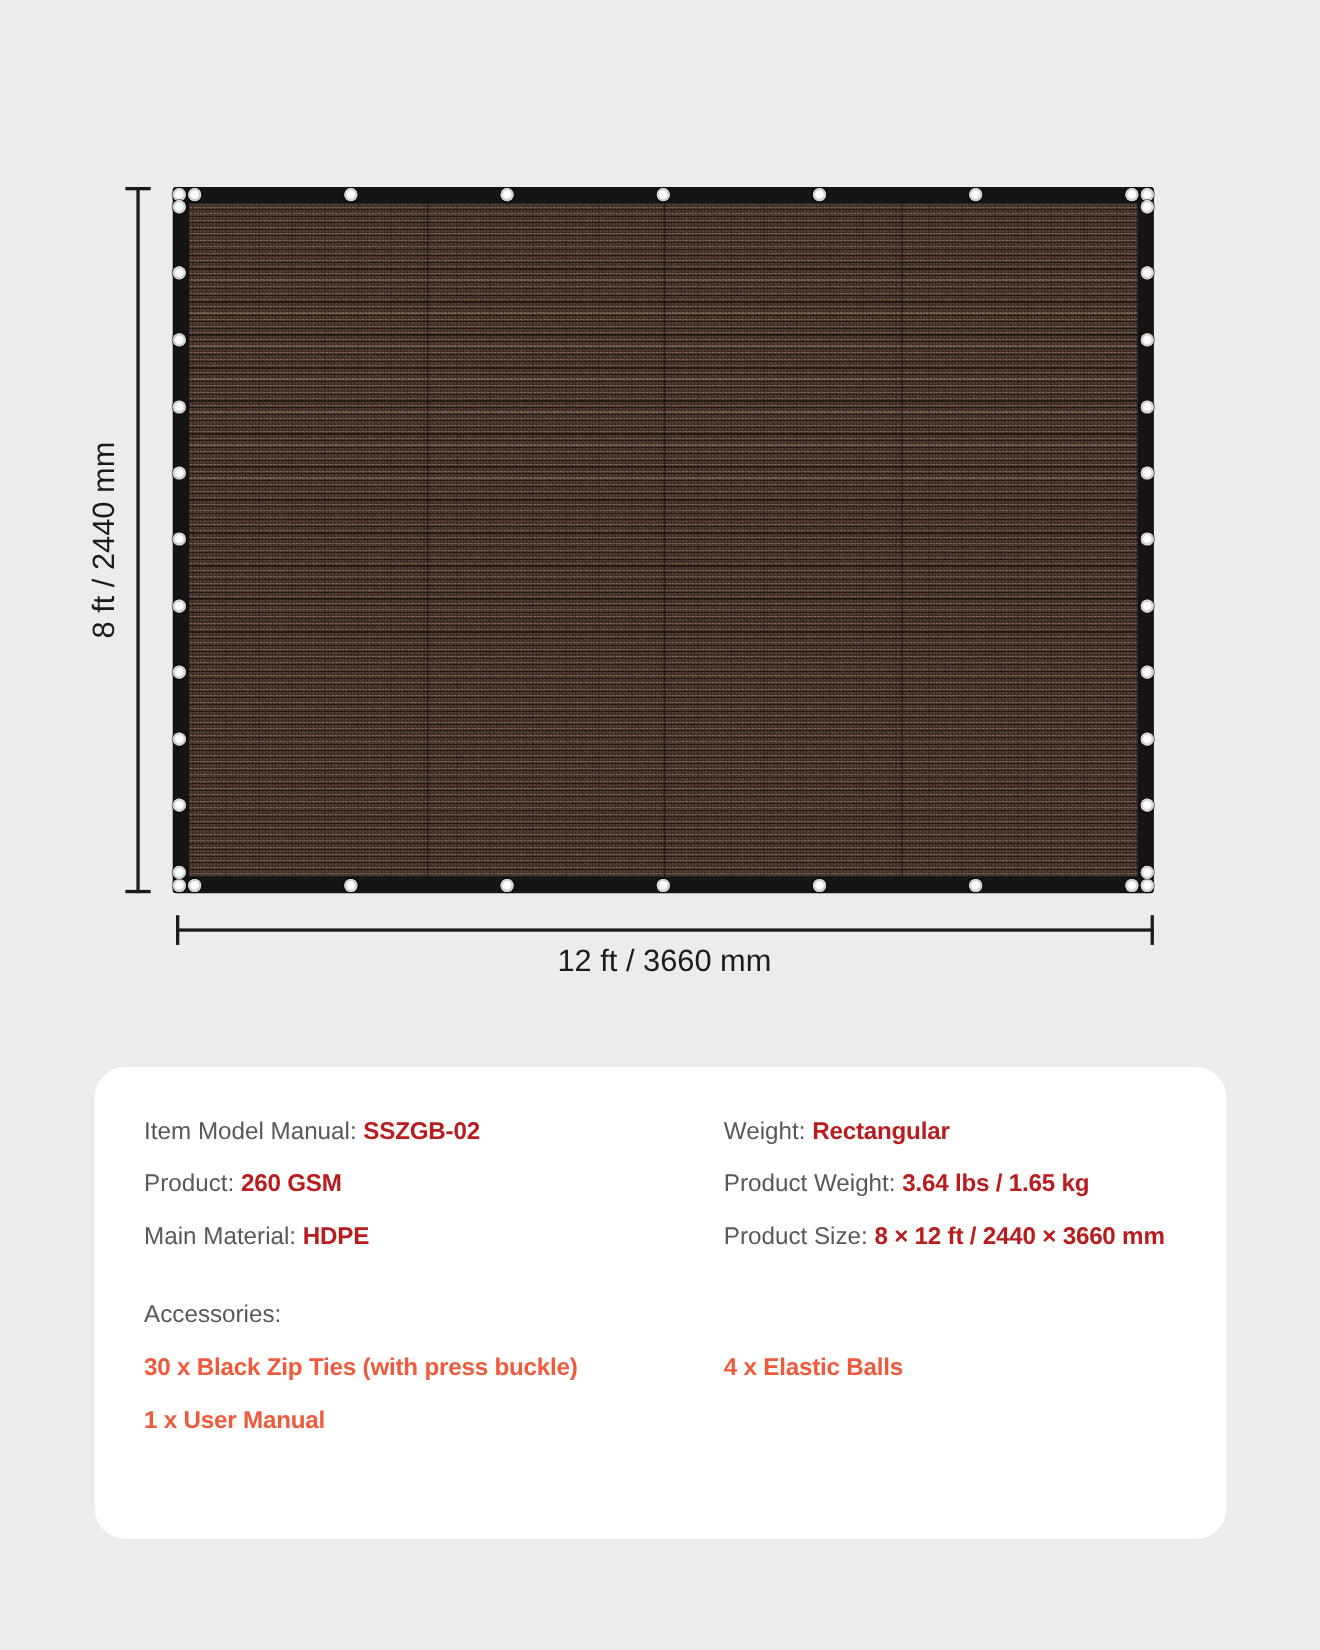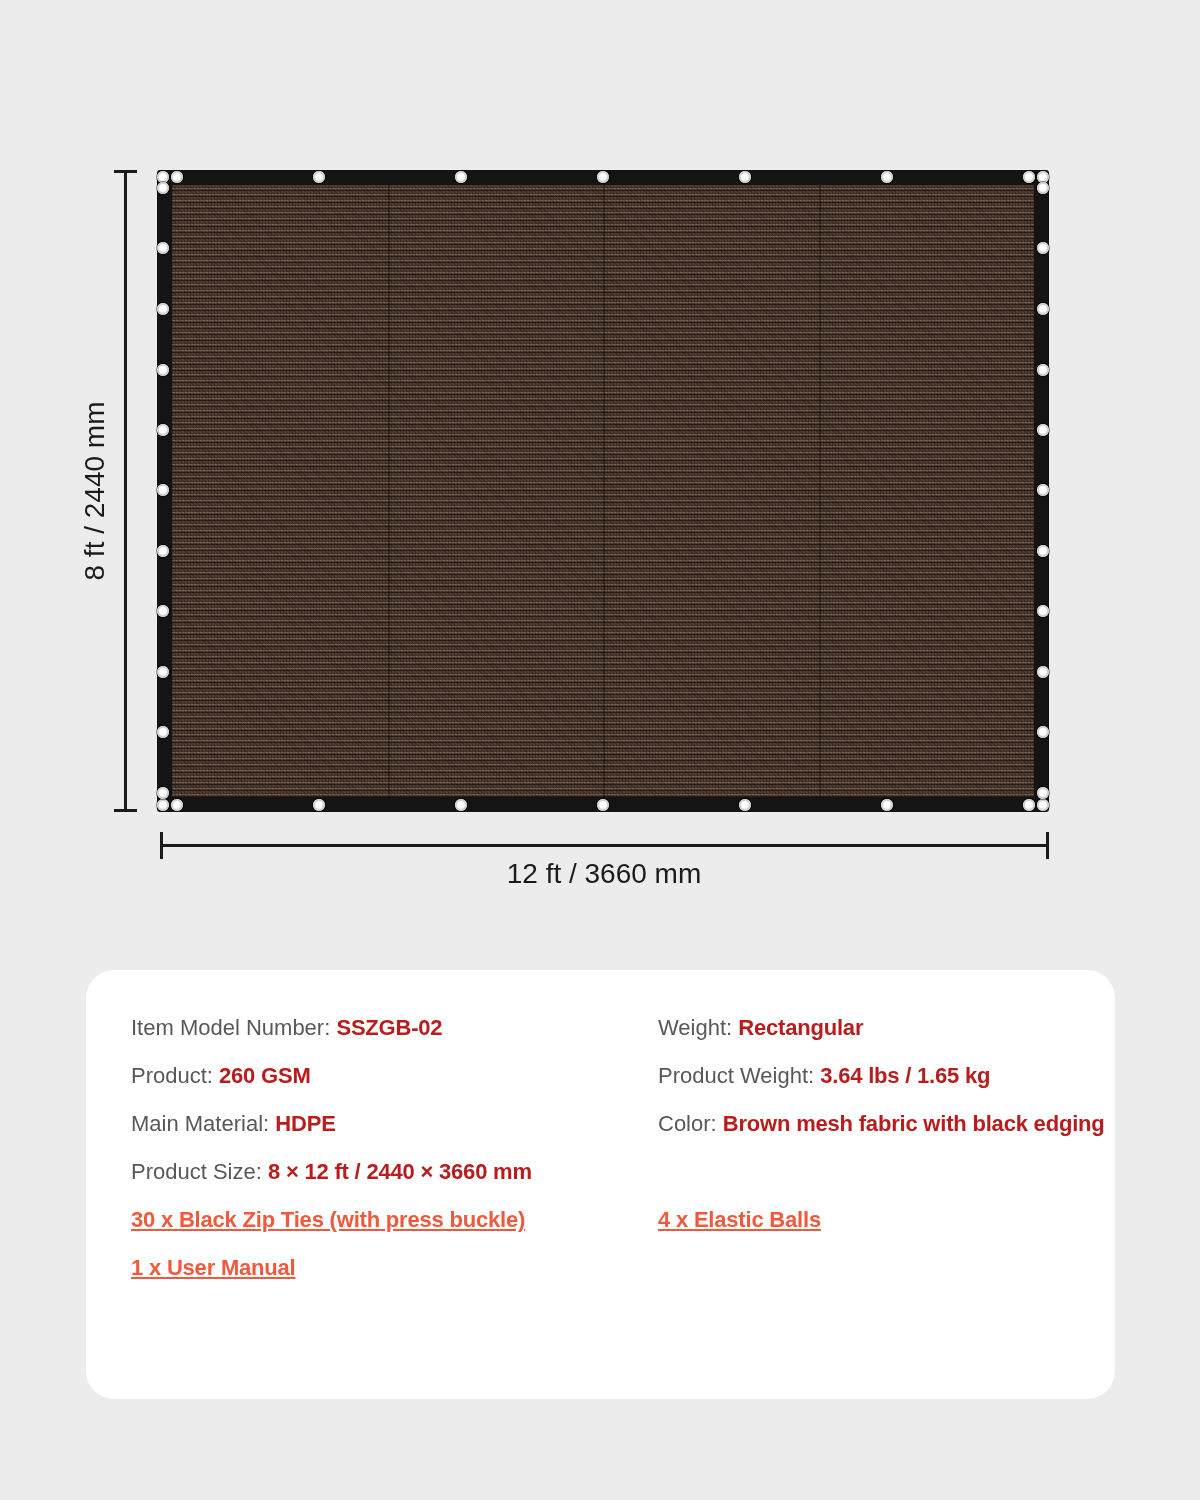--- a/index.html
+++ b/index.html
@@ -34,21 +34,21 @@
   .dim-label.v{left:95px;top:491px;transform:translate(-50%,-50%) rotate(-90deg);}
   .dim-label.h{left:604px;top:874px;transform:translate(-50%,-50%);}
 
   
   .card{position:absolute;left:86px;top:970px;width:1029px;height:429px;background:#ffffff;border-radius:28px;box-sizing:border-box;padding:34px 45px 0 45px;}
   .spec-grid,.acc-grid{display:grid;grid-template-columns:527px auto;}
   .spec-row{line-height:48px;font-size:22px;white-space:nowrap;}
   .lbl{color:#58585a;}
   .val{color:#b91c1c;font-weight:700;letter-spacing:-0.2px;}
   .acc-header{margin-top:23px;line-height:48px;font-size:22px;color:#58585a;}
-  .acc-item{line-height:48px;font-size:22px;color:#f05a3c;font-weight:700;letter-spacing:-0.2px;white-space:nowrap;text-decoration:underline;}
+  .acc-item{line-height:48px;font-size:22px;color:#f05a3c;font-weight:700;letter-spacing:-0.2px;white-space:nowrap;}
 </style>
 </head>
 <body>
 
 <div class="page">
 
   <div class="fabric">
     <div class="fabric-inner">
       <div class="seam s1"></div>
       <div class="seam s2"></div>
@@ -103,28 +103,28 @@
   <div class="dim vcap b"></div>
   <div class="dim-label v">8 ft / 2440 mm</div>
 
   <div class="dim hline"></div>
   <div class="dim hcap l"></div>
   <div class="dim hcap r"></div>
   <div class="dim-label h">12 ft / 3660 mm</div>
 
   <div class="card">
     <div class="spec-grid">
-      <div class="spec-row"><span class="lbl">Item Model Number: </span><span class="val">SSZGB-02</span></div>
+      <div class="spec-row"><span class="lbl">Item Model Manual: </span><span class="val">SSZGB-02</span></div>
       <div class="spec-row"><span class="lbl">Weight: </span><span class="val">Rectangular</span></div>
       <div class="spec-row"><span class="lbl">Product: </span><span class="val">260 GSM</span></div>
       <div class="spec-row"><span class="lbl">Product Weight: </span><span class="val">3.64 lbs / 1.65 kg</span></div>
       <div class="spec-row"><span class="lbl">Main Material: </span><span class="val">HDPE</span></div>
-      <div class="spec-row"><span class="lbl">Color: </span><span class="val">Brown mesh fabric with black edging</span></div>
       <div class="spec-row"><span class="lbl">Product Size: </span><span class="val">8 × 12 ft / 2440 × 3660 mm</span></div>
     </div>
+    <div class="acc-header">Accessories:</div>
     <div class="acc-grid">
       <div class="acc-item">30 x Black Zip Ties (with press buckle)</div>
       <div class="acc-item">4 x Elastic Balls</div>
       <div class="acc-item">1 x User Manual</div>
     </div>
   </div>
 
 </div>
 
 </body></html>

